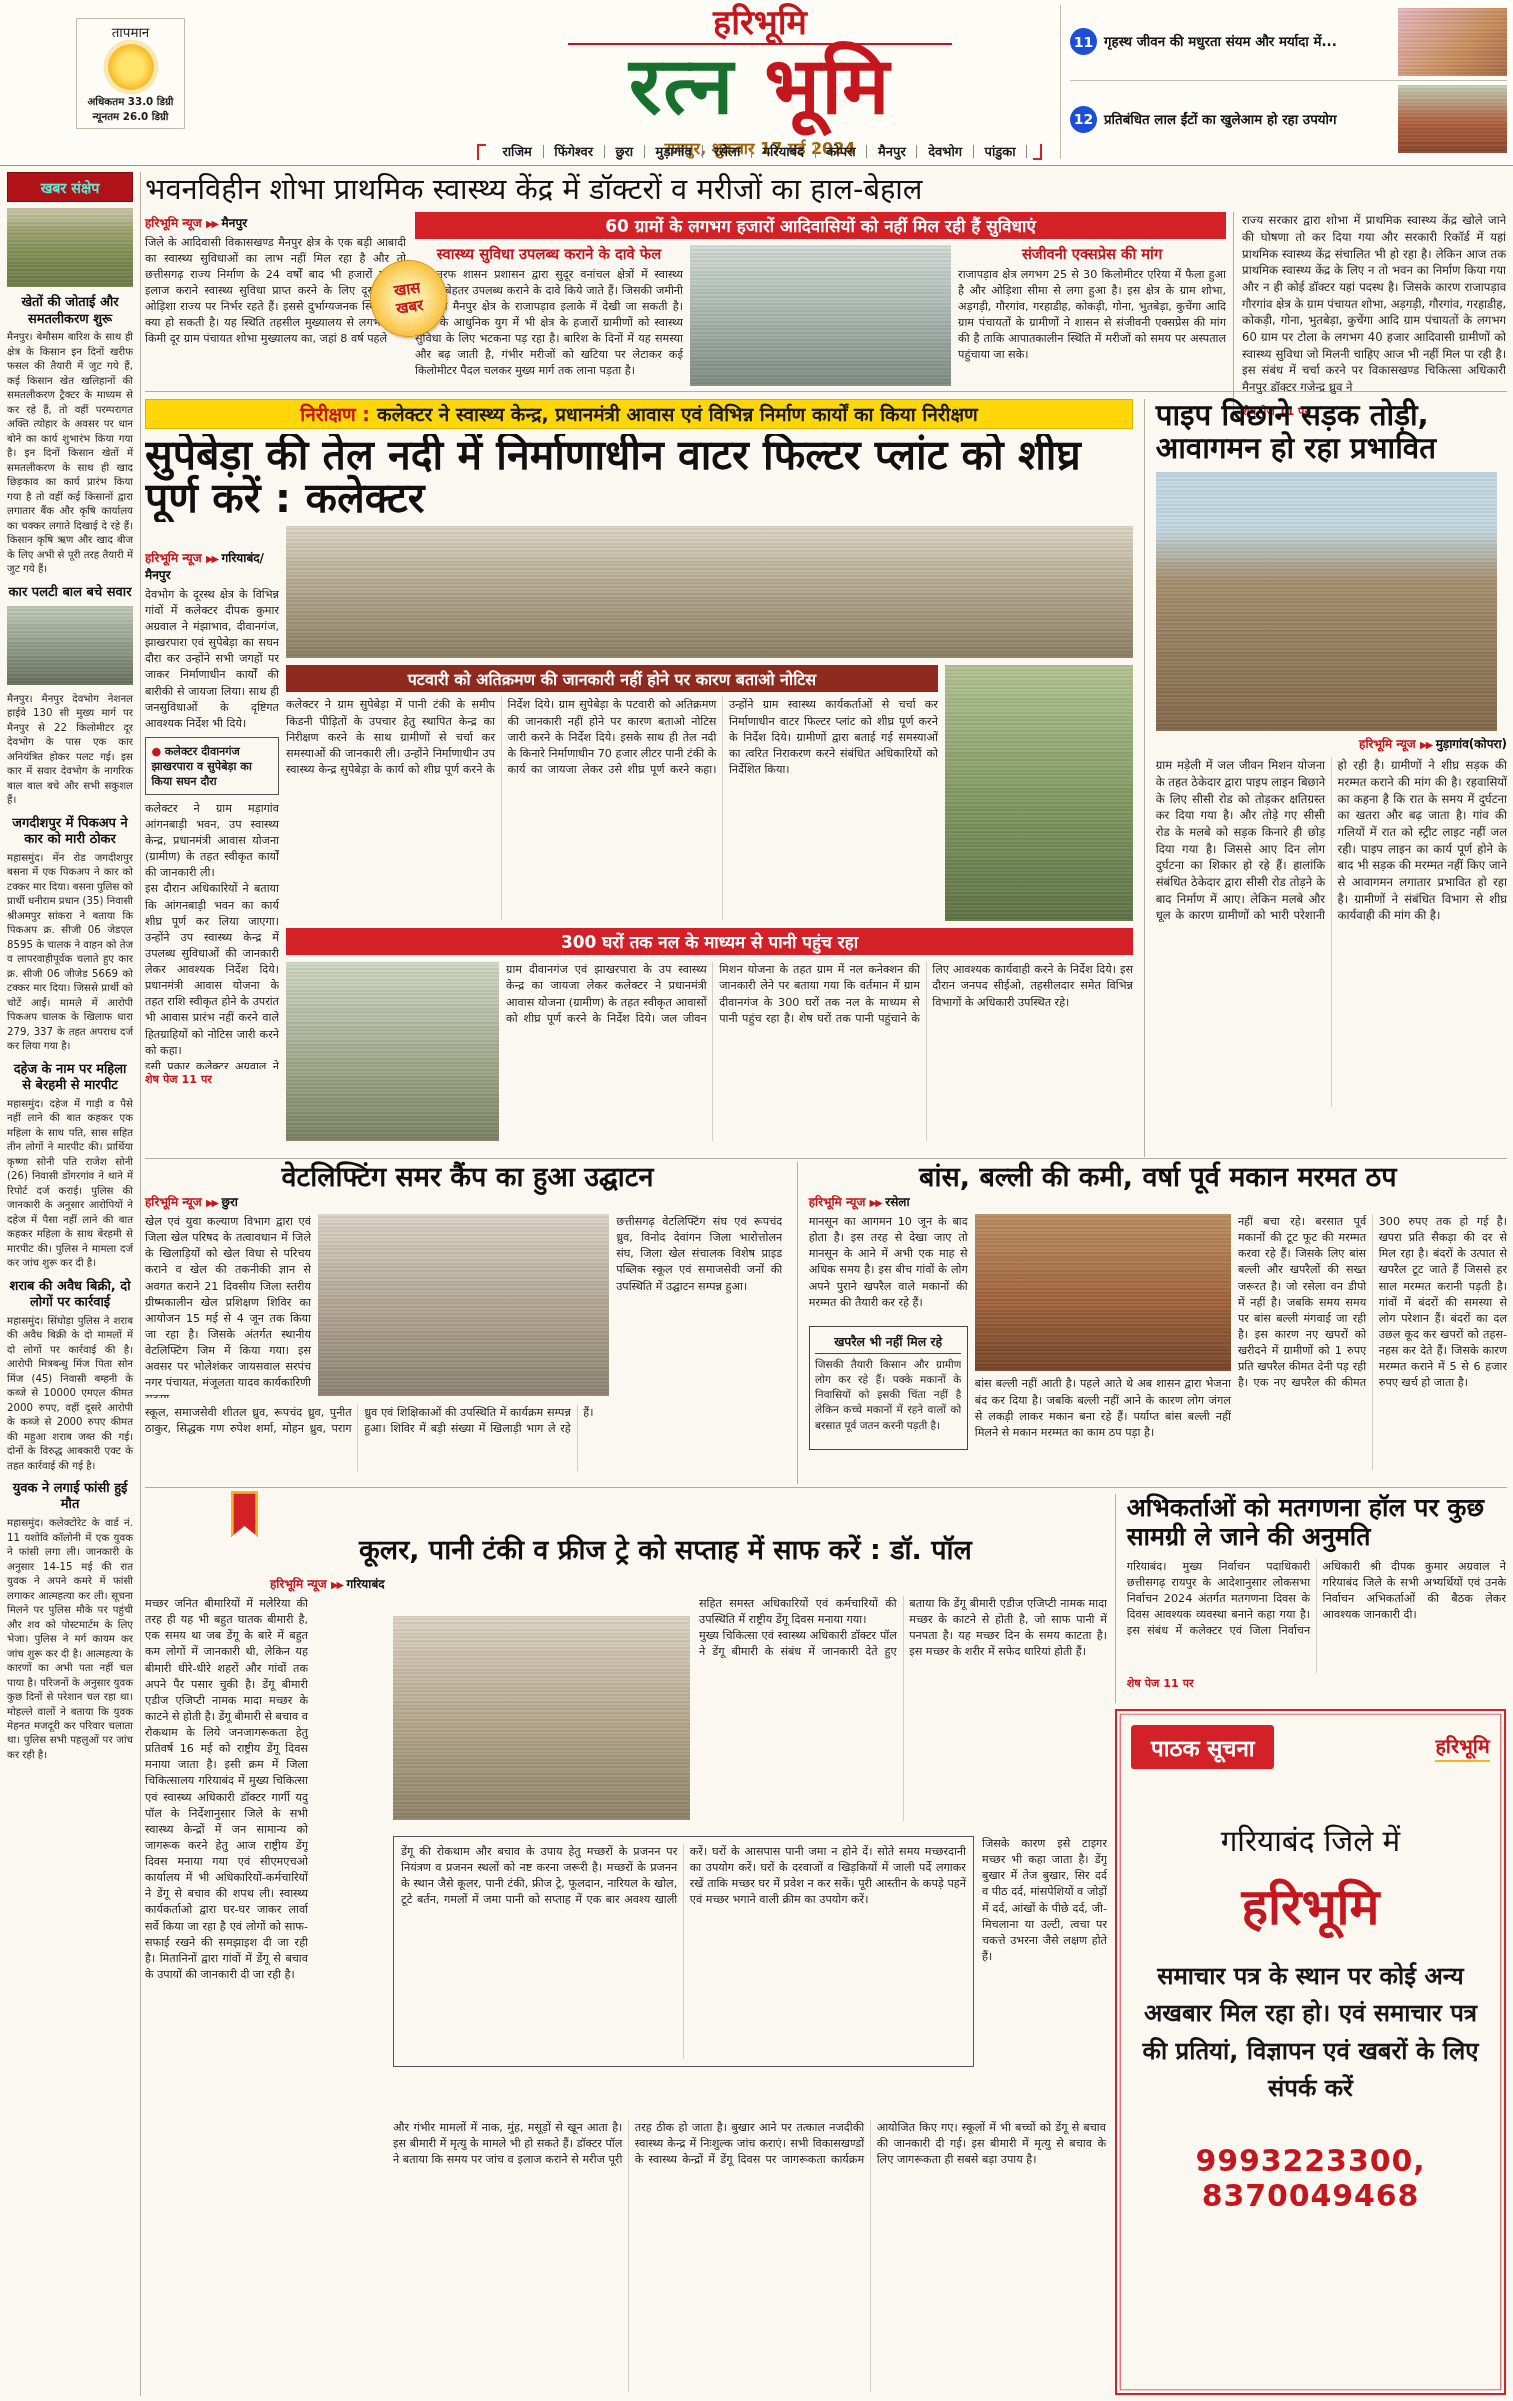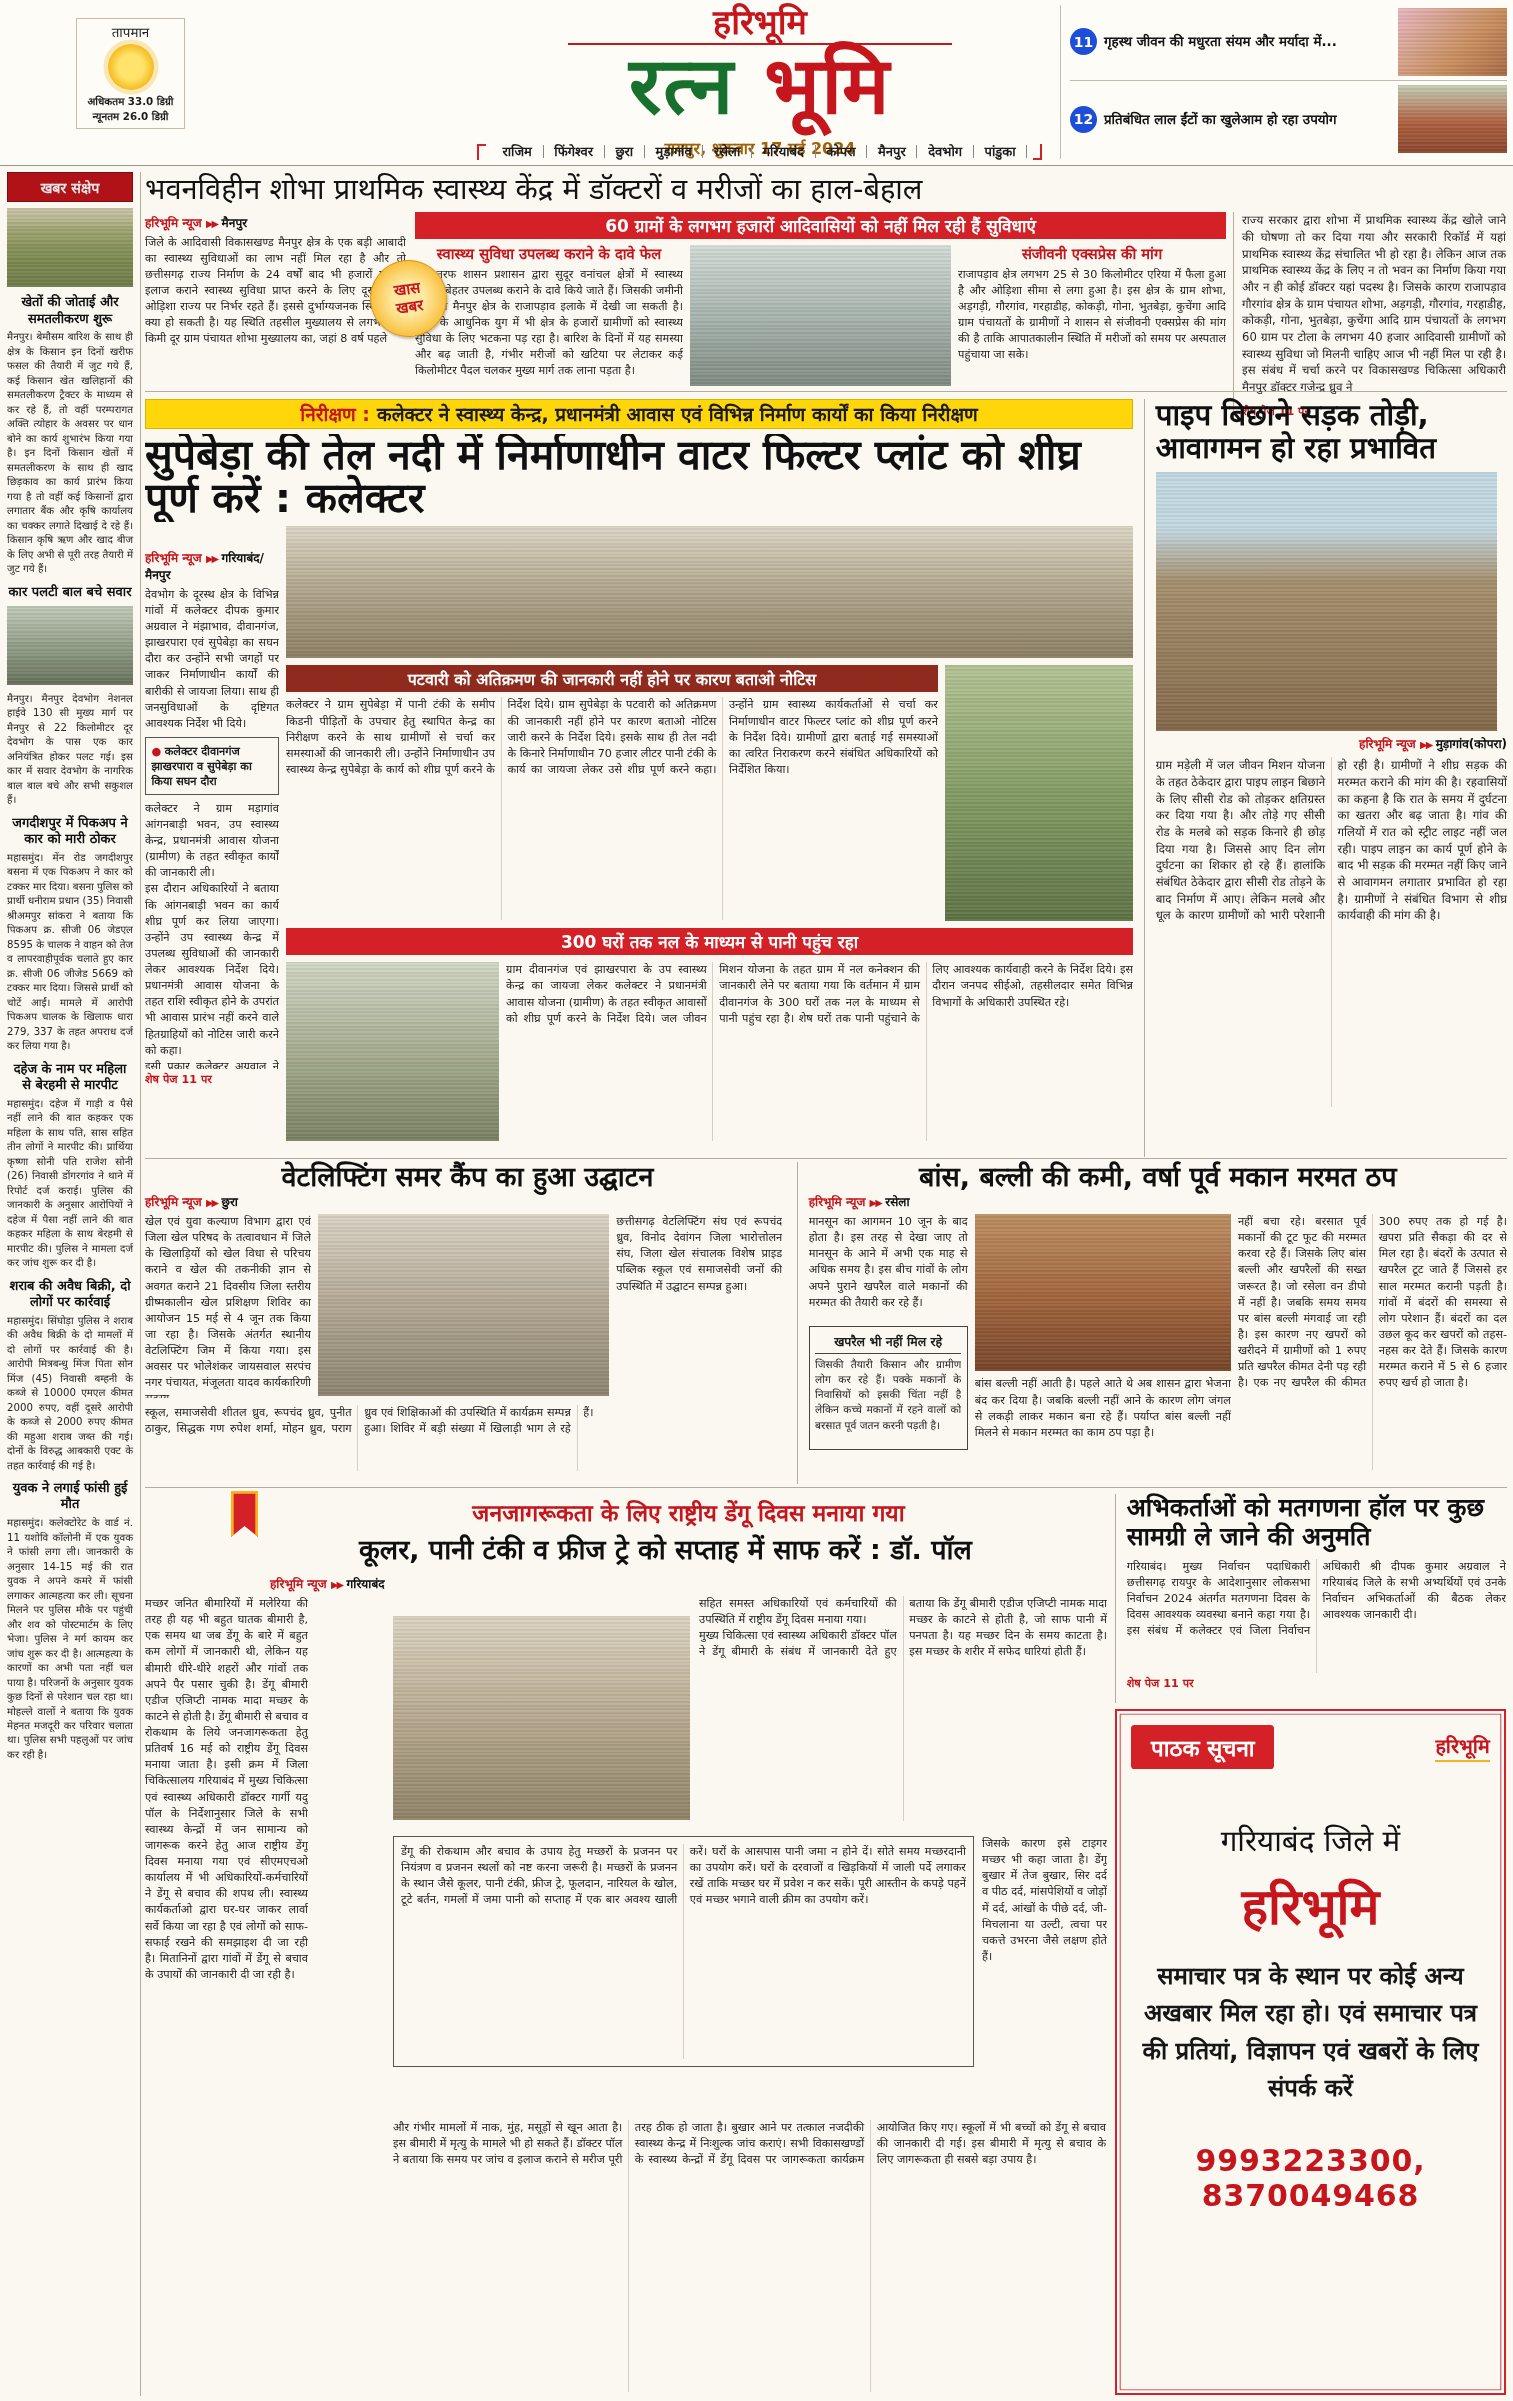--- a/index.html
+++ b/index.html
@@ -54,21 +54,21 @@
   .brk-l{border-left:2.7px solid #d42027;border-top:2.7px solid #d42027;margin-right:5.4px}
   .brk-r{border-right:2.7px solid #d42027;border-bottom:2.7px solid #d42027;margin-left:5.4px}
   .teasers{position:absolute;right:7.1px;top:5.4px;width:447px;height:154px;border-left:0.9px solid #c2bbae;padding-left:9px}
   .teaser{display:flex;align-items:center;gap:7.1px;height:73px}
   .tdiv{border-top:0.9px solid #c2bbae;margin:1.8px 0}
   .tnum{flex:0 0 27px;height:27px;border-radius:50%;background:#1d4ed8;color:#fff;font-size:14px;font-weight:bold;display:flex;align-items:center;justify-content:center}
   .ttext{flex:1;font-size:13.4px;font-weight:bold;line-height:1.3;color:#151515}
   .tphoto{flex:0 0 109px;height:68px}
   
   #sidebar{position:absolute;left:7.1px;top:172px;width:134px;height:2224px;padding-right:7.1px;border-right:0.9px solid #b4ad9f;overflow:hidden}
-  .briefs-head{background:#b01218;color:#e5e5e5;font-size:14.3px;font-weight:bold;text-align:center;padding:4.5px 0;border:0.9px solid #7e0d11}
+  .briefs-head{background:#b01218;color:#5eead4;font-size:14.3px;font-weight:bold;text-align:center;padding:4.5px 0;border:0.9px solid #7e0d11}
   .sph{width:100%;height:79px;margin:6.3px 0}
   .btitle{font-size:13px;font-weight:bold;text-align:center;line-height:1.25;margin:7.1px 0 3.6px;color:#111}
   .btext{font-size:10.2px;line-height:1.42;text-align:justify;color:#262626}
   
   #top-story{position:absolute;left:145px;top:172px;width:1362px;height:220px;border-bottom:0.9px solid #b4ad9f}
   .ts-head{font-size:29px;font-weight:normal;color:#121212;white-space:nowrap;overflow:hidden;width:1072px;line-height:1.2}
   .ts-row{display:flex;margin-top:5.4px}
   .ts-left{width:261px;position:relative}
   .ts-left .body-txt{height:150px}
   .badge{position:absolute;right:-41px;top:48px;width:77px;height:77px;border-radius:50%;background:radial-gradient(circle,#ffe9a0 30%,#f6b31f 85%);border:1.8px solid #e09310;color:#c5161d;font-size:15px;font-weight:bold;display:flex;align-items:center;justify-content:center;text-align:center;line-height:1.15;padding:9px;transform:rotate(-8deg);box-shadow:0.9px 1.8px 2.7px rgba(0,0,0,.25)}
@@ -350,21 +350,20 @@
       <div class="bam-right">
         <div class="cols2 body-txt">नहीं बचा रहे। बरसात पूर्व मकानों की टूट फूट की मरम्मत करवा रहे हैं। जिसके लिए बांस बल्ली और खपरैलों की सख्त जरूरत है। जो रसेला वन डीपो में नहीं है। जबकि समय समय पर बांस बल्ली मंगवाई जा रही है। इस कारण नए खपरों को खरीदने में ग्रामीणों को 1 रुपए प्रति खपरैल कीमत देनी पड़ रही है। एक नए खपरैल की कीमत 300 रुपए तक हो गई है। खपरा प्रति सैकड़ा की दर से मिल रहा है। बंदरों के उत्पात से खपरैल टूट जाते हैं जिससे हर साल मरम्मत करानी पड़ती है। गांवों में बंदरों की समस्या से लोग परेशान हैं। बंदरों का दल उछल कूद कर खपरों को तहस-नहस कर देते हैं। जिसके कारण मरम्मत कराने में 5 से 6 हजार रुपए खर्च हो जाता है।</div>
       </div>
     </div>
   </section>
 
   <div class="hline" style="top:1487px"></div>
 
   <section id="dengue" class="abs">
     <div class="ribbon"></div>
-    <div class="den-kicker">जनजागरूकता के लिए राष्ट्रीय डेंगू दिवस मनाया गया</div>
     <h2 class="den-head">कूलर, पानी टंकी व फ्रीज ट्रे को सप्ताह में साफ करें : डॉ. पॉल</h2>
     <div class="byline den-byline">
       <span class="bbrand">हरिभूमि न्यूज</span>
       <span class="arr">▶▶</span>
       <span class="loc">गरियाबंद</span>
     </div>
     <div class="den-col1 body-txt">मच्छर जनित बीमारियों में मलेरिया की तरह ही यह भी बहुत घातक बीमारी है, एक समय था जब डेंगू के बारे में बहुत कम लोगों में जानकारी थी, लेकिन यह बीमारी धीरे-धीरे शहरों और गांवों तक अपने पैर पसार चुकी है। डेंगू बीमारी एडीज एजिप्टी नामक मादा मच्छर के काटने से होती है। डेंगू बीमारी से बचाव व रोकथाम के लिये जनजागरूकता हेतु प्रतिवर्ष 16 मई को राष्ट्रीय डेंगू दिवस मनाया जाता है। इसी क्रम में जिला चिकित्सालय गरियाबंद में मुख्य चिकित्सा एवं स्वास्थ्य अधिकारी डॉक्टर गार्गी यदु पॉल के निर्देशानुसार जिले के सभी स्वास्थ्य केन्द्रों में जन सामान्य को जागरूक करने हेतु आज राष्ट्रीय डेंगू दिवस मनाया गया एवं सीएमएचओ कार्यालय में भी अधिकारियों-कर्मचारियों ने डेंगू से बचाव की शपथ ली। स्वास्थ्य कार्यकर्ताओ द्वारा घर-घर जाकर लार्वा सर्वे किया जा रहा है एवं लोगों को साफ-सफाई रखने की समझाइश दी जा रही है। मितानिनों द्वारा गांवों में डेंगू से बचाव के उपायों की जानकारी दी जा रही है।</div>
     <div class="photo ph-dengue den-photo"></div>
     <div class="den-mid cols2 body-txt">सहित समस्त अधिकारियों एवं कर्मचारियों की उपस्थिति में राष्ट्रीय डेंगू दिवस मनाया गया।
 मुख्य चिकित्सा एवं स्वास्थ्य अधिकारी डॉक्टर पॉल ने डेंगू बीमारी के संबंध में जानकारी देते हुए बताया कि डेंगू बीमारी एडीज एजिप्टी नामक मादा मच्छर के काटने से होती है, जो साफ पानी में पनपता है। यह मच्छर दिन के समय काटता है। इस मच्छर के शरीर में सफेद धारियां होती हैं।</div>

